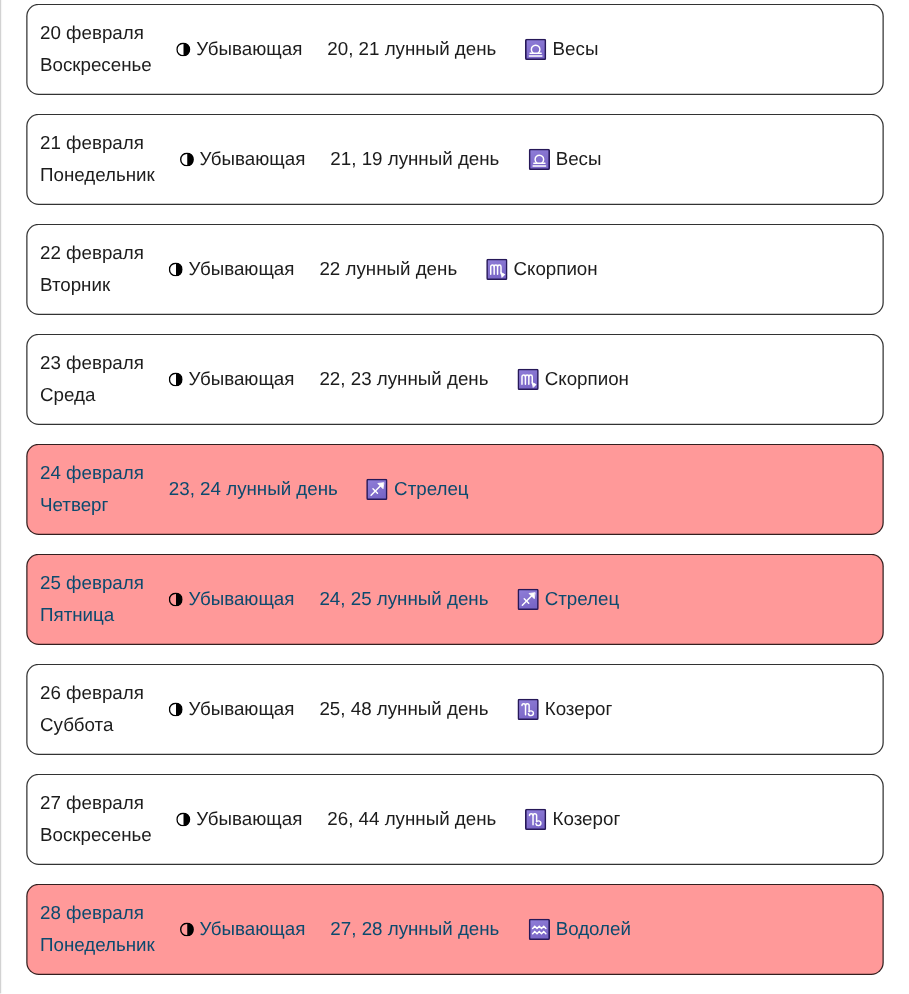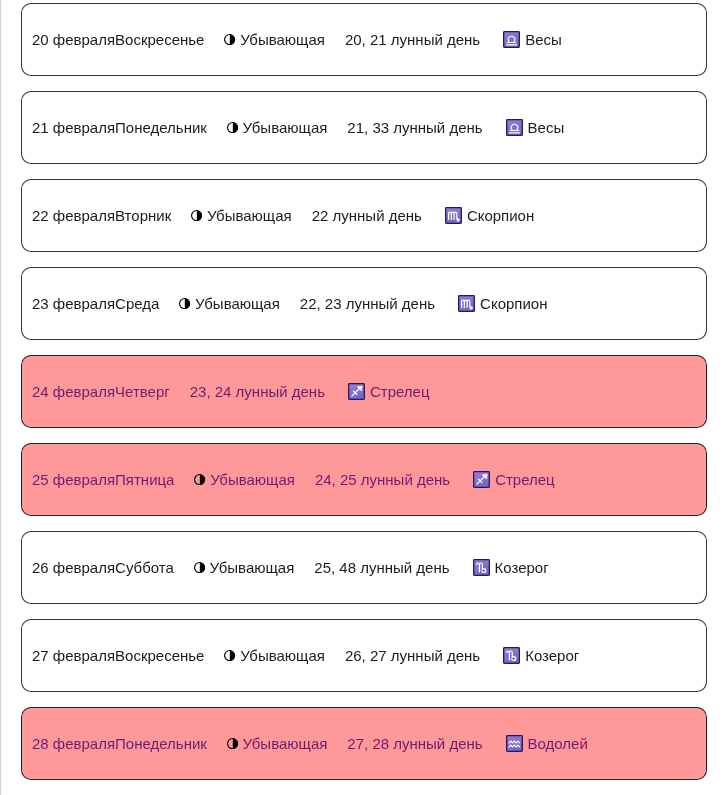--- a/index.html
+++ b/index.html
@@ -21,24 +21,24 @@
     height:73px;
     border:1px solid rgba(0,0,0,0.8);
     border-radius:10px;
     background:#ffffff;
     margin-bottom:15px;
     display:flex;
     align-items:center;
     padding:0 0 0 10px;
     will-change:transform;
   }
-  .day-row.is-highlighted { background:#ff9999; color:#701a75; }
+  .day-row.is-highlighted { background:#ff9999; color:#0c4a6e; }
 
   .date-block {
-    display:flex; flex-direction:row; justify-content:flex-start;
+    display:flex; flex-direction:column; justify-content:flex-start;
     line-height:26px; white-space:nowrap;
   }
   .date-line { display:block; }
 
   .phase-cell, .lunar-cell, .zodiac-cell {
     margin-left:20px; white-space:nowrap; display:flex; align-items:center; line-height:26px;
   }
   .zodiac-cell { margin-left:23px; }
 
   .moon-icon { display:inline-block; width:11.2px; height:11.2px; margin-right:4.5px;
@@ -100,21 +100,21 @@
     <div class="phase-cell">
       <span class="moon-icon">
             <svg viewBox="0 0 20 20" xmlns="http://www.w3.org/2000/svg" focusable="false">
               <circle cx="10" cy="10" r="9" fill="none" stroke="currentColor" stroke-width="2"></circle>
               <path d="M10.4 1 A9 9 0 0 1 10.4 19 Z" fill="currentColor"></path>
             </svg>
           </span>
       <span>Убывающая</span>
     </div>
     <div class="lunar-cell">
-      <span>21, 33 лунный день</span>
+      <span>21, 19 лунный день</span>
     </div>
     <div class="zodiac-cell">
       <span class="zodiac-icon">
             <svg class="zsvg" viewBox="0 0 36 36" xmlns="http://www.w3.org/2000/svg" focusable="false">
               <defs>
                 <linearGradient id="zg1" x1="0.15" y1="0" x2="0.6" y2="1">
                   <stop offset="0" stop-color="#8e7dd8"></stop>
                   <stop offset="0.55" stop-color="#8370cd"></stop>
                   <stop offset="1" stop-color="#7764c6"></stop>
                 </linearGradient>
@@ -321,21 +321,21 @@
     <div class="phase-cell">
       <span class="moon-icon">
             <svg viewBox="0 0 20 20" xmlns="http://www.w3.org/2000/svg" focusable="false">
               <circle cx="10" cy="10" r="9" fill="none" stroke="currentColor" stroke-width="2"></circle>
               <path d="M10.4 1 A9 9 0 0 1 10.4 19 Z" fill="currentColor"></path>
             </svg>
           </span>
       <span>Убывающая</span>
     </div>
     <div class="lunar-cell">
-      <span>26, 27 лунный день</span>
+      <span>26, 44 лунный день</span>
     </div>
     <div class="zodiac-cell">
       <span class="zodiac-icon">
             <svg class="zsvg" viewBox="0 0 36 36" xmlns="http://www.w3.org/2000/svg" focusable="false">
               <defs>
                 <linearGradient id="zg7" x1="0.15" y1="0" x2="0.6" y2="1">
                   <stop offset="0" stop-color="#8e7dd8"></stop>
                   <stop offset="0.55" stop-color="#8370cd"></stop>
                   <stop offset="1" stop-color="#7764c6"></stop>
                 </linearGradient>

